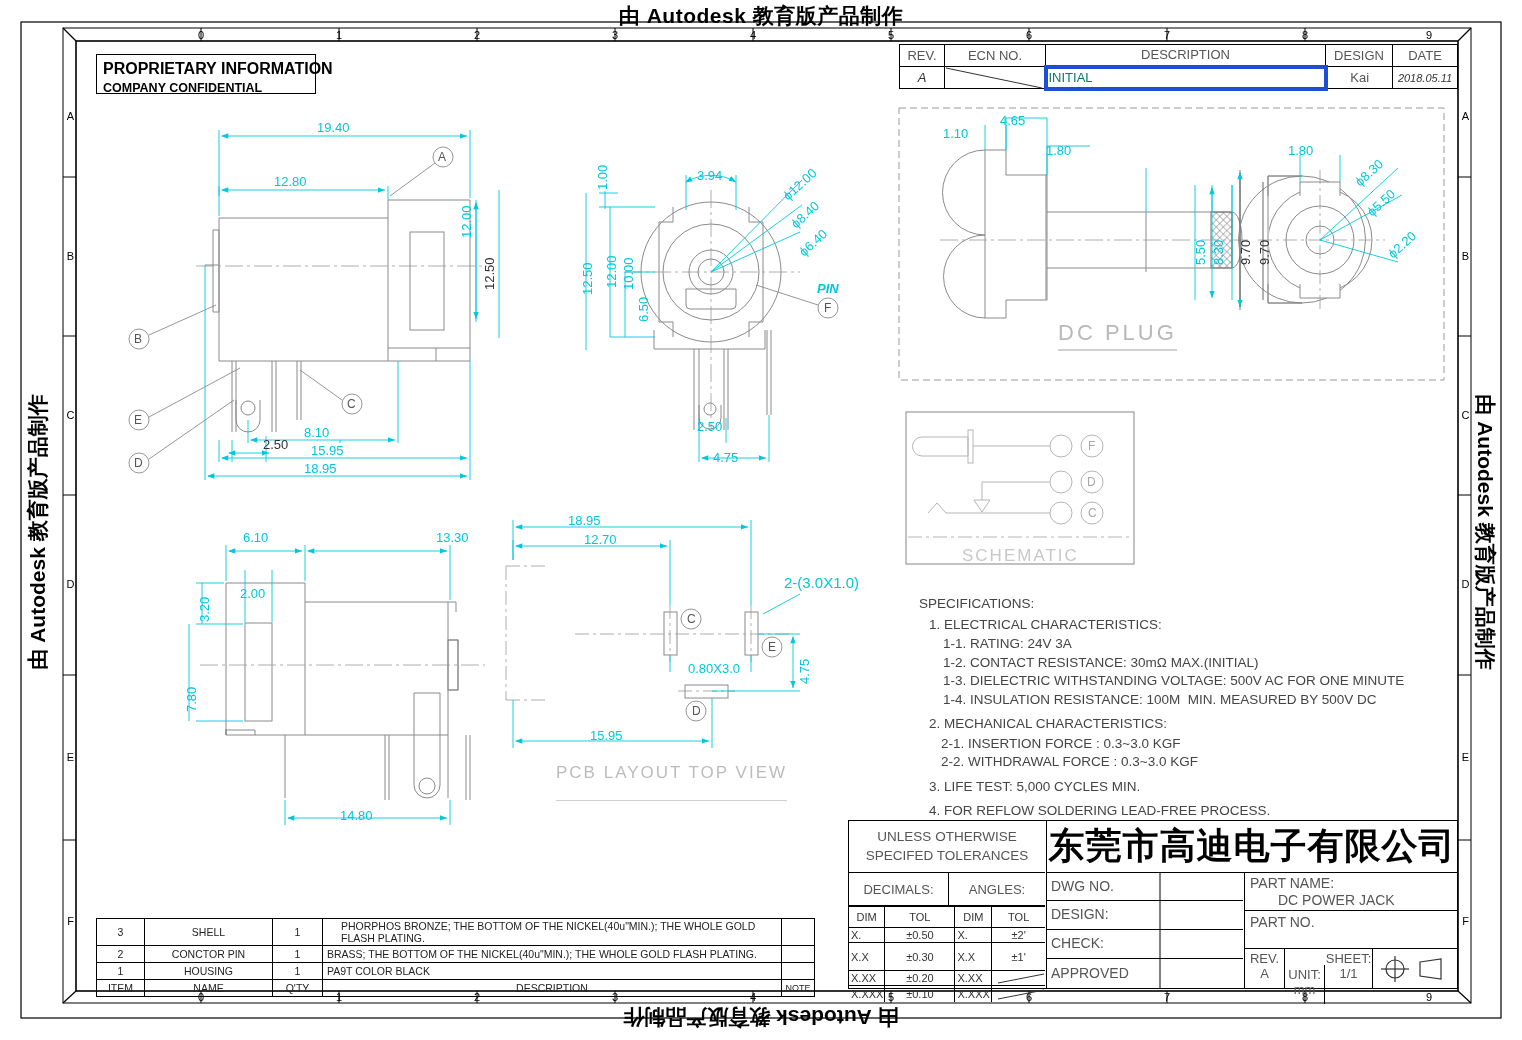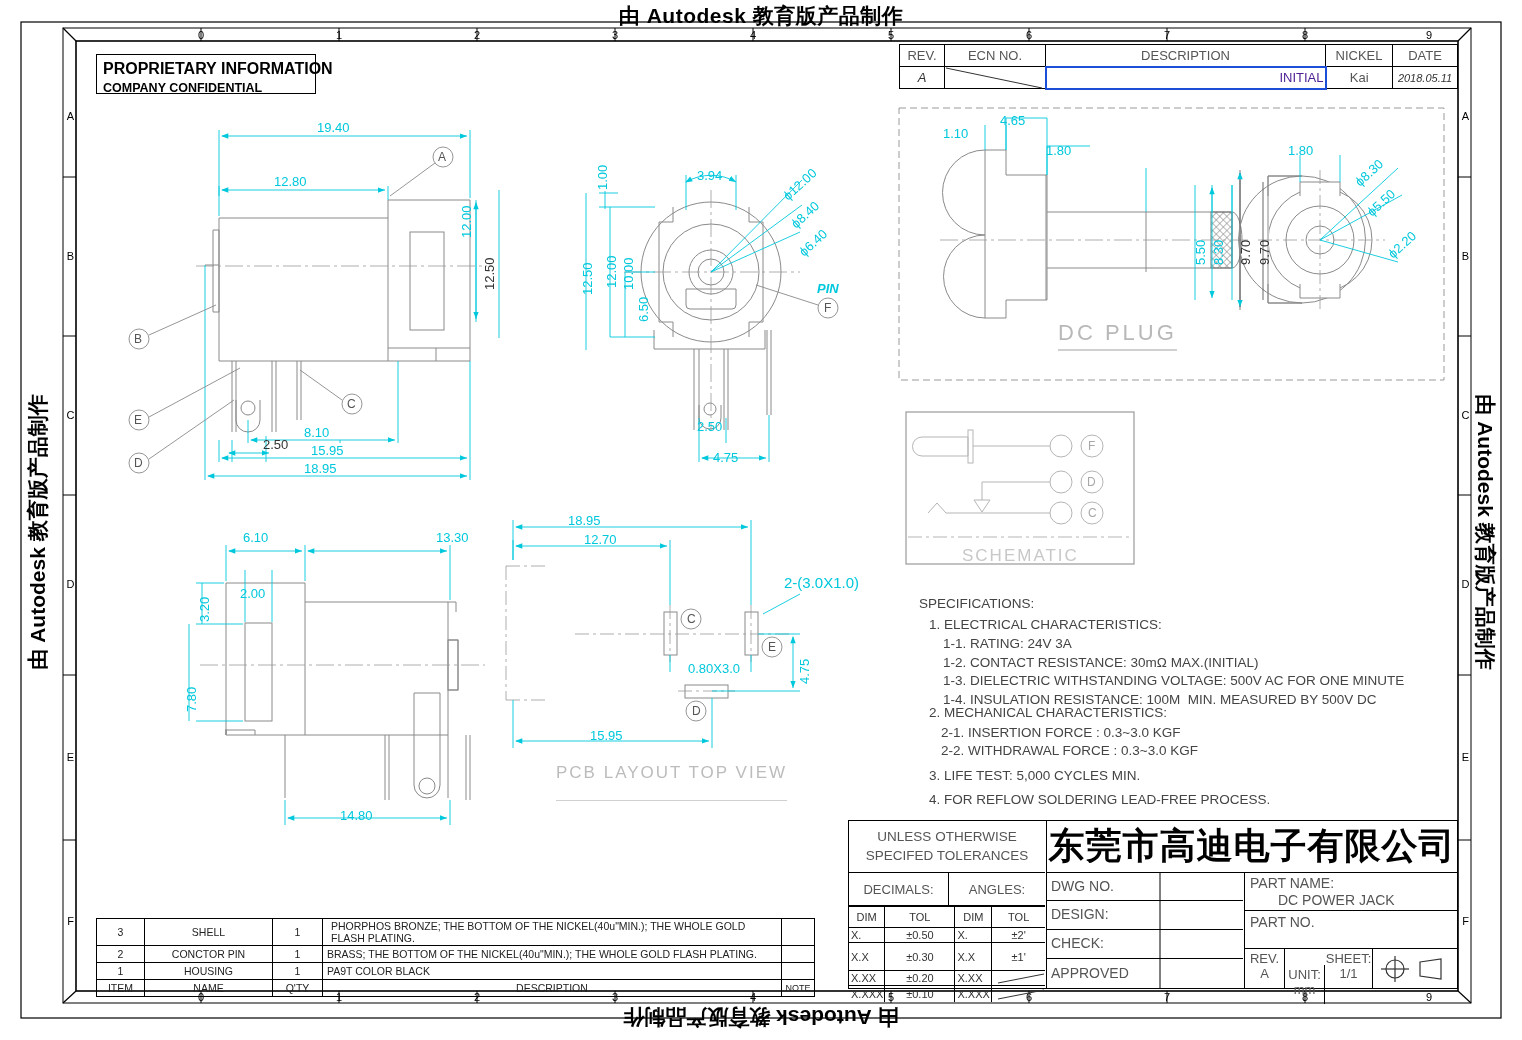--- a/index.html
+++ b/index.html
@@ -423,31 +423,31 @@
   <div class="txt" style="font-size:12.5px;font-weight:bold;line-height:1.35;">COMPANY CONFIDENTIAL</div>
 </div>
 
 <div class="abs" style="left:899px;top:44px;width:559px;height:44px;">
   <table style="border-collapse:collapse;width:100%;height:100%;font-size:13px;">
     <tbody>
           <tr style="height:22px;">
       <td style="border:1px solid #000;width:42px;text-align:center;color:#555;">REV.</td>
       <td style="border:1px solid #000;width:98px;text-align:center;color:#555;">ECN NO.</td>
       <td style="border:1px solid #000;text-align:center;color:#555;">DESCRIPTION</td>
-      <td style="border:1px solid #000;width:64px;text-align:center;color:#555;">NICKEL</td>
+      <td style="border:1px solid #000;width:64px;text-align:center;color:#555;">DESIGN</td>
       <td style="border:1px solid #000;width:62px;text-align:center;color:#555;">DATE</td>
     </tr>
     <tr style="height:22px;">
       <td style="border:1px solid #000;text-align:center;font-style:italic;color:#333;">A</td>
       <td style="border:1px solid #000;position:relative;">
         <svg class="abs" style="left:0;top:0;" width="98" height="22">
                 <line x1="1" y1="1" x2="97" y2="21" stroke="#333" stroke-width="1"></line>
               </svg>
       </td>
-      <td style="border:2px solid #1d4ed8;text-align:right;color:#4c1d95;">INITIAL</td>
+      <td style="border:4px solid #1d4ed8;text-align:left;color:#0f766e;">INITIAL</td>
       <td style="border:1px solid #000;text-align:center;color:#555;">Kai</td>
       <td style="border:1px solid #000;text-align:center;font-style:italic;font-size:11px;color:#333;">2018.05.11</td>
     </tr>
   </tbody>
       </table>
 </div>
 
 <span class="abs txt cy" style="left:317px;top:120px;font-size:13px;">19.40</span>
 <span class="abs txt cy" style="left:274px;top:174px;font-size:13px;">12.80</span>
 <span class="abs txt cy" style="left:459px;top:238px;font-size:13px;transform:rotate(-90deg);transform-origin:left top;">12.00</span>
@@ -512,36 +512,36 @@
 <span class="abs txt" style="left:692px;top:704px;font-size:12px;color:#555;">D</span>
 <span class="abs txt" style="left:768px;top:640px;font-size:12px;color:#555;">E</span>
 <span class="abs txt" style="left:556px;top:763px;font-size:17px;color:#bcbcbc;letter-spacing:2px;border-bottom:1.5px solid #d0d0d0;padding-bottom:17px;">PCB LAYOUT TOP VIEW</span>
 
 <div class="abs" style="left:919px;top:597px;width:500px;color:#444;font-size:13.5px;line-height:1.0;">
   <div class="txt" style="margin-bottom:7px;">SPECIFICATIONS:</div>
   <div class="txt" style="margin-left:10px;margin-bottom:6px;">1. ELECTRICAL CHARACTERISTICS:</div>
   <div class="txt" style="margin-left:24px;margin-bottom:5px;">1-1. RATING: 24V 3A</div>
   <div class="txt" style="margin-left:24px;margin-bottom:5px;">1-2. CONTACT RESISTANCE: 30mΩ MAX.(INITIAL)</div>
   <div class="txt" style="margin-left:24px;margin-bottom:5px;">1-3. DIELECTRIC WITHSTANDING VOLTAGE: 500V AC FOR ONE MINUTE</div>
-  <div class="txt" style="margin-left:24px;">1-4. INSULATION RESISTANCE: 100M  MIN. MEASURED BY 500V DC</div>
+  <div class="txt" style="margin-left:24px;margin-bottom:11px;">1-4. INSULATION RESISTANCE: 100M  MIN. MEASURED BY 500V DC</div>
   <div class="txt" style="margin-left:10px;margin-bottom:6px;">2. MECHANICAL CHARACTERISTICS:</div>
   <div class="txt" style="margin-left:22px;margin-bottom:5px;">2-1. INSERTION FORCE : 0.3~3.0 KGF</div>
   <div class="txt" style="margin-left:22px;margin-bottom:11px;">2-2. WITHDRAWAL FORCE : 0.3~3.0 KGF</div>
   <div class="txt" style="margin-left:10px;margin-bottom:11px;">3. LIFE TEST: 5,000 CYCLES MIN.</div>
   <div class="txt" style="margin-left:10px;">4. FOR REFLOW SOLDERING LEAD-FREE PROCESS.</div>
 </div>
 
 <div class="abs" style="left:96px;top:918px;width:719px;height:71px;">
   <table style="border-collapse:collapse;width:100%;height:100%;font-size:10.5px;color:#222;">
     <tbody>
           <tr style="height:17px;">
       <td style="border:1px solid #000;width:45px;text-align:center;">3</td>
       <td style="border:1px solid #000;width:125px;text-align:center;">SHELL</td>
       <td style="border:1px solid #000;width:47px;text-align:center;">1</td>
-      <td style="border:1px solid #000;padding-left:8px;">PHORPHOS BRONZE; THE BOTTOM OF THE NICKEL(40u"MIN.); THE WHOLE GOLD FLASH PLATING.</td>
+      <td style="border:1px solid #000;padding-left:18px;">PHORPHOS BRONZE; THE BOTTOM OF THE NICKEL(40u"MIN.); THE WHOLE GOLD FLASH PLATING.</td>
       <td style="border:1px solid #000;width:30px;"></td>
     </tr>
     <tr style="height:17px;">
       <td style="border:1px solid #000;text-align:center;">2</td>
       <td style="border:1px solid #000;text-align:center;">CONCTOR PIN</td>
       <td style="border:1px solid #000;text-align:center;">1</td>
       <td style="border:1px solid #000;padding-left:4px;">BRASS; THE BOTTOM OF THE NICKEL(40u"MIN.); THE WHOLE GOLD FLASH PLATING.</td>
       <td style="border:1px solid #000;"></td>
     </tr>
     <tr style="height:17px;">

